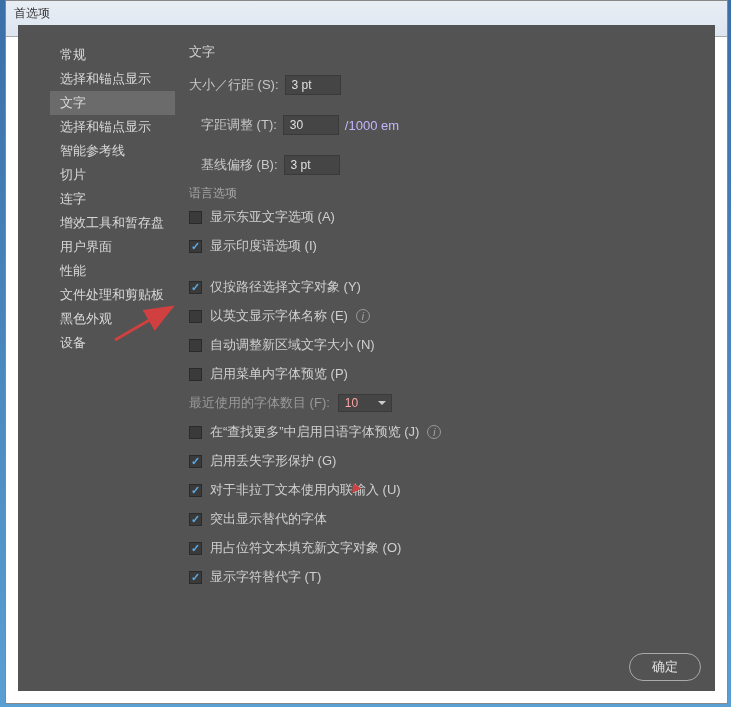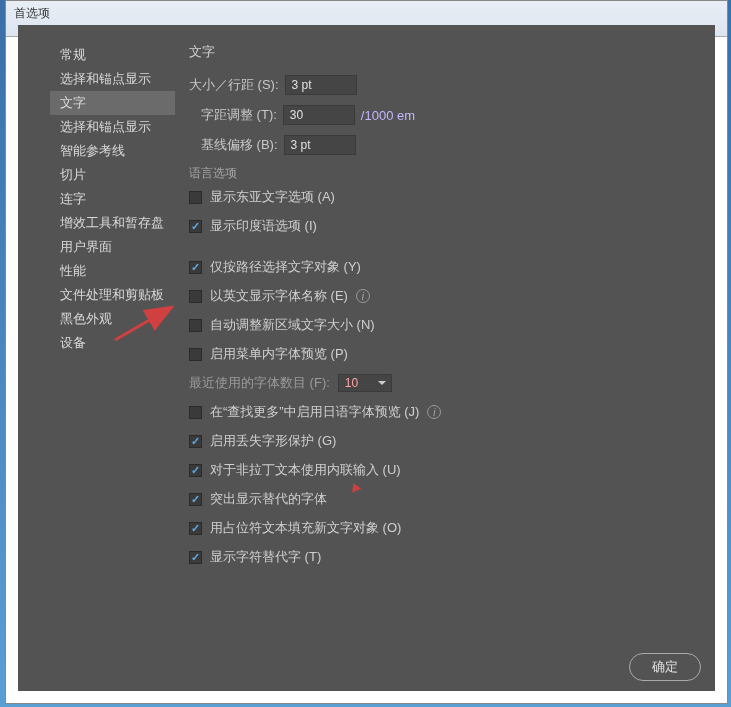--- a/index.html
+++ b/index.html
@@ -66,30 +66,30 @@
       font-size: 13px;
       margin-bottom: 14px;
     }
     .row {
       display: flex;
       align-items: center;
       margin-bottom: 10px;
       font-size: 13px;
       color: #c8c8c8;
     }
-    .row-indent { margin-left: 12px; }
+    .row-indent { margin-left: 12px; margin-top: 20px; }
     .row label.pre {
       margin-right: 6px;
     }
     .input-box {
       background: #454545;
       border: 1px solid #3a3a3a;
       color: #e0e0e0;
       padding: 2px 6px;
-      width: 72px;
+      width: 56px;
       font-size: 12px;
       font-family: inherit;
     }
     .unit { margin-left: 6px; color: #c4b5fd; }
     .group-label {
       color: #a8a8a8;
       font-size: 12px;
       margin: 10px 0 6px 0;
     }
     .checkbox-row {

